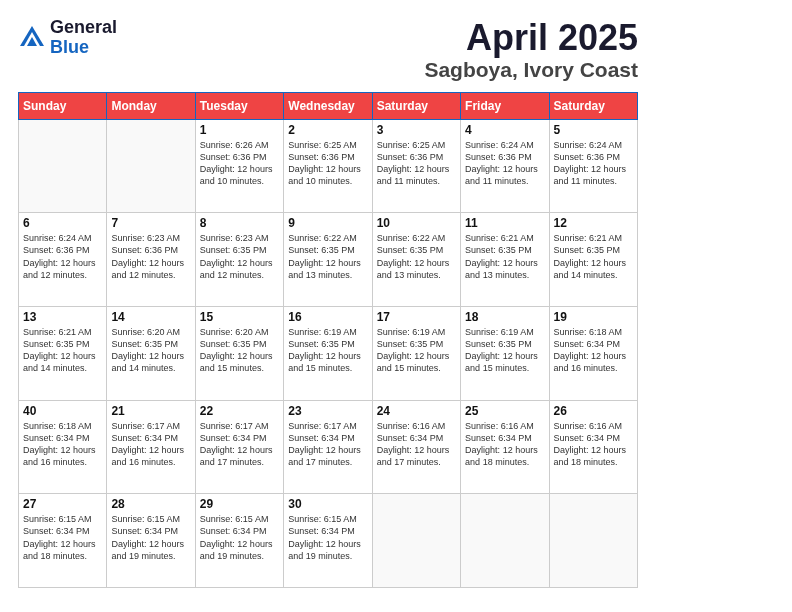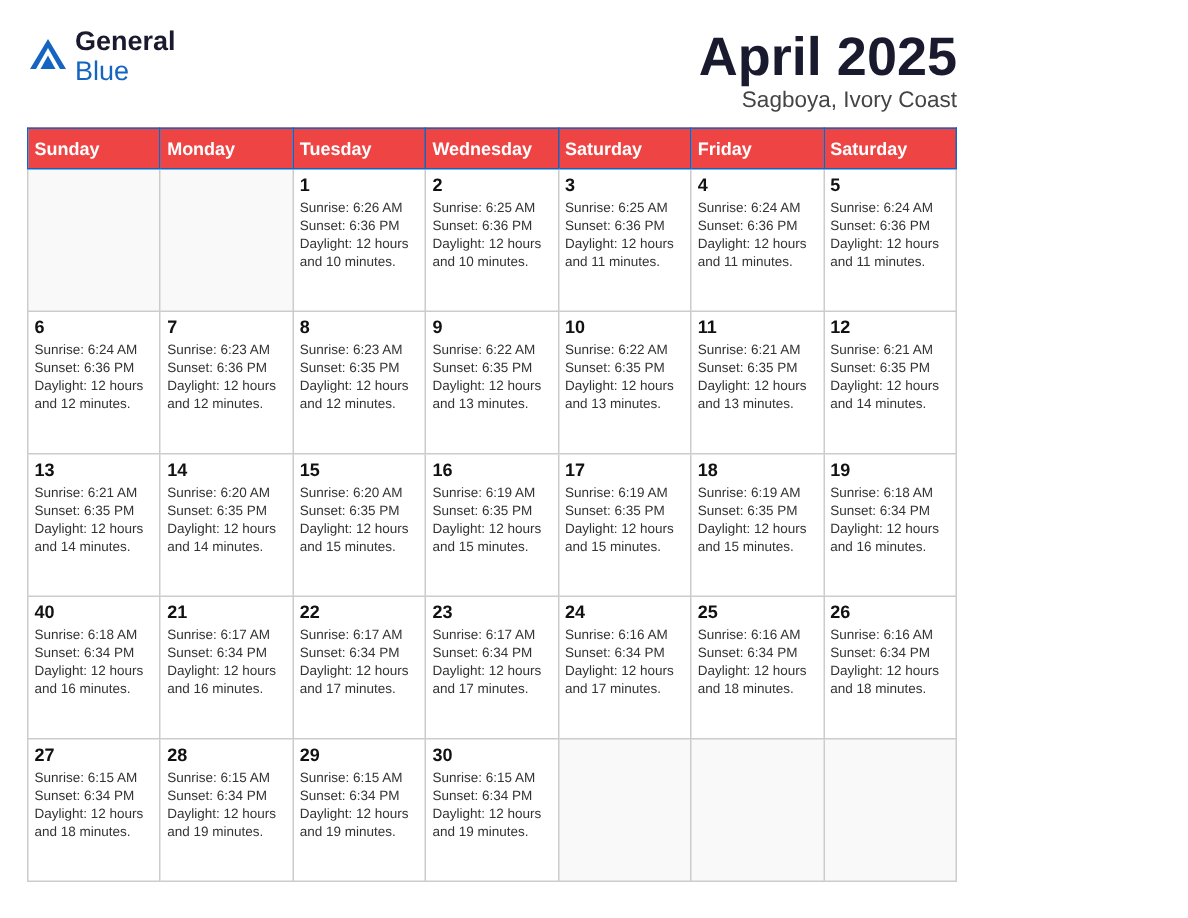--- a/index.html
+++ b/index.html
@@ -32,41 +32,42 @@
       flex-direction: column;
       line-height: 1.1;
     }
     .logo-general {
       font-size: 18px;
       font-weight: bold;
       color: #1a1a2e;
     }
     .logo-blue {
       font-size: 18px;
-      font-weight: normal;
+      font-weight: bold;
       color: #1565c0;
     }
     .logo-icon {
       width: 28px;
       height: 28px;
       margin-right: 4px;
     }
     .title-block {
       text-align: right;
     }
     .title-month {
       font-size: 36px;
       font-weight: bold;
       color: #1a1a2e;
       line-height: 1.1;
       margin-left: 44px;
     }
     .title-location {
-      font-size: 15px;
+      font-size: 21px;
       color: #444;
+      font-weight: bold;
     }
     .calendar {
       flex: 1;
       border: 1px solid #ccc;
       border-collapse: collapse;
       width: 100%;
       table-layout: fixed;
     }
     .calendar th {
       background: #ef4444;

